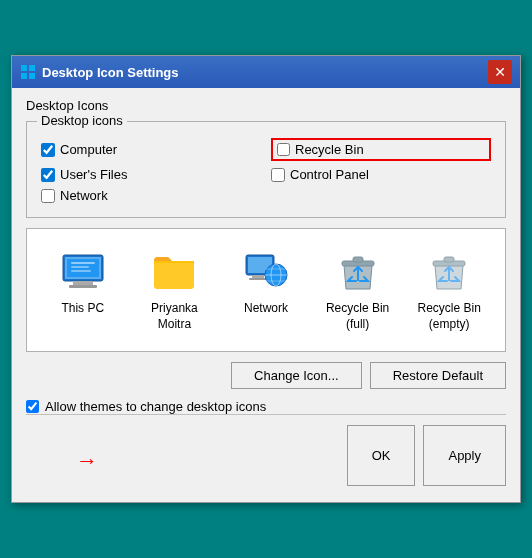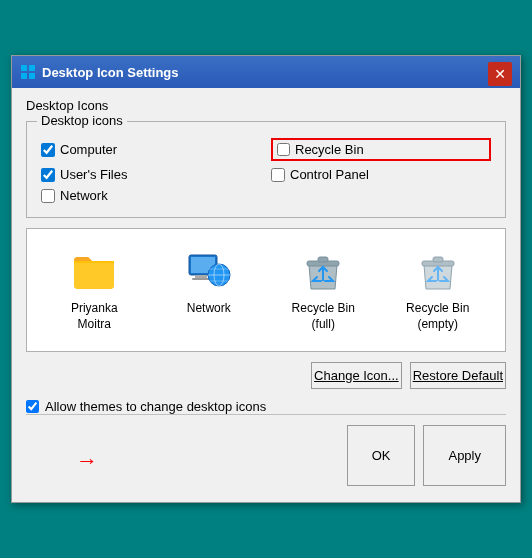--- a/index.html
+++ b/index.html
@@ -16,20 +16,21 @@
     .dialog {
       width: 510px;
       background: #f0f0f0;
       border: 1px solid #999;
       box-shadow: 2px 2px 8px rgba(0,0,0,0.4);
     }
     .title-bar {
       background: linear-gradient(to bottom, #3a6fc4, #2a5ab8);
       color: white;
       display: flex;
+      align-items: center;
       padding: 6px 8px;
       height: 32px;
       justify-content: space-between;
     }
     .title-bar-left {
       display: flex;
       align-items: center;
       gap: 6px;
     }
     .title-bar-icon {
@@ -128,28 +129,27 @@
       width: 48px;
       height: 48px;
     }
     .buttons-row {
       display: flex;
       justify-content: flex-end;
       gap: 8px;
       margin-bottom: 10px;
     }
     .btn {
-      padding: 5px 2px;
+      padding: 5px 22px;
       background: #f0f0f0;
       border: 1px solid #999;
       cursor: pointer;
       font-size: 13px;
       min-width: 80px;
       text-align: center;
-      text-decoration: underline;
     }
     .allow-themes-row {
       display: flex;
       align-items: center;
       gap: 6px;
     }
     .bottom-divider {
       border-top: 1px solid #c0c0c0;
       margin-bottom: 10px;
     }
@@ -224,20 +224,34 @@
 
         <div class="checkbox-item">
           <input type="checkbox" id="cb_network" style="">
           <label for="cb_network">Network</label>
         </div>
       </div>
     </div>
 
     <div class="icons-container">
 
+      <div class="icon-item">
+        <svg class="icon-svg" viewBox="0 0 48 48" xmlns="http://www.w3.org/2000/svg">
+          <rect x="4" y="8" width="40" height="26" rx="2" fill="#1a73c7" stroke="#1256a0" stroke-width="1"></rect>
+          <rect x="6" y="10" width="36" height="22" fill="#5aadee"></rect>
+          <rect x="14" y="34" width="20" height="4" fill="#aaa"></rect>
+          <rect x="10" y="38" width="28" height="3" rx="1" fill="#999"></rect>
+          <rect x="8" y="12" width="32" height="18" fill="#2196f3"></rect>
+
+          <rect x="12" y="15" width="24" height="2" rx="1" fill="rgba(255,255,255,0.5)"></rect>
+          <rect x="12" y="19" width="18" height="2" rx="1" fill="rgba(255,255,255,0.4)"></rect>
+          <rect x="12" y="23" width="20" height="2" rx="1" fill="rgba(255,255,255,0.4)"></rect>
+        </svg>
+        <span class="icon-label">This PC</span>
+      </div>
 
       <div class="icon-item">
         <svg class="icon-svg" viewBox="0 0 48 48" xmlns="http://www.w3.org/2000/svg">
           <path d="M4 14 Q4 10 8 10 L18 10 L22 14 L44 14 Q44 14 44 16 L44 38 Q44 42 40 42 L8 42 Q4 42 4 38 Z" fill="#ffc107"></path>
           <path d="M4 16 L44 16 L44 38 Q44 42 40 42 L8 42 Q4 42 4 38 Z" fill="#ffca28"></path>
           <path d="M4 14 L22 14 L18 10 L8 10 Q4 10 4 14 Z" fill="#f9a825"></path>
         </svg>
         <span class="icon-label">Priyanka<br>Moitra</span>
       </div>
 

